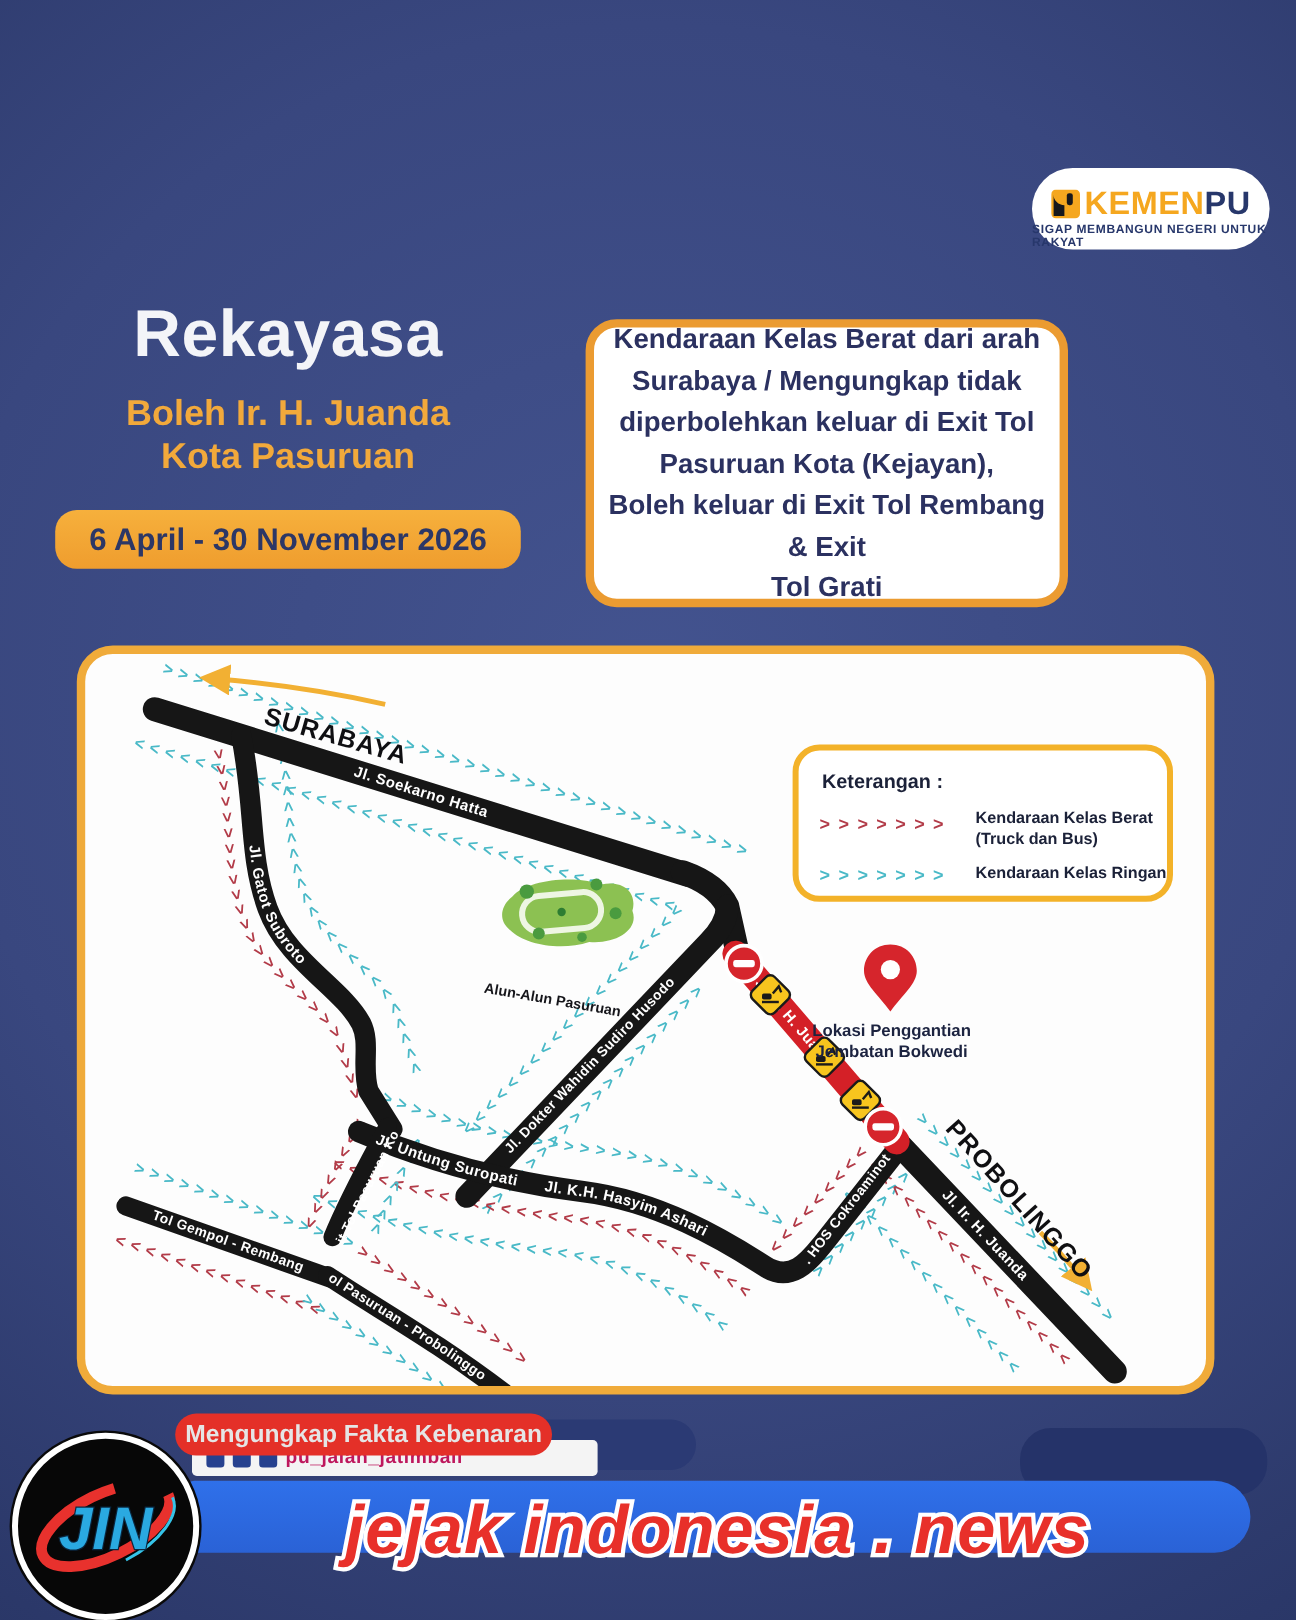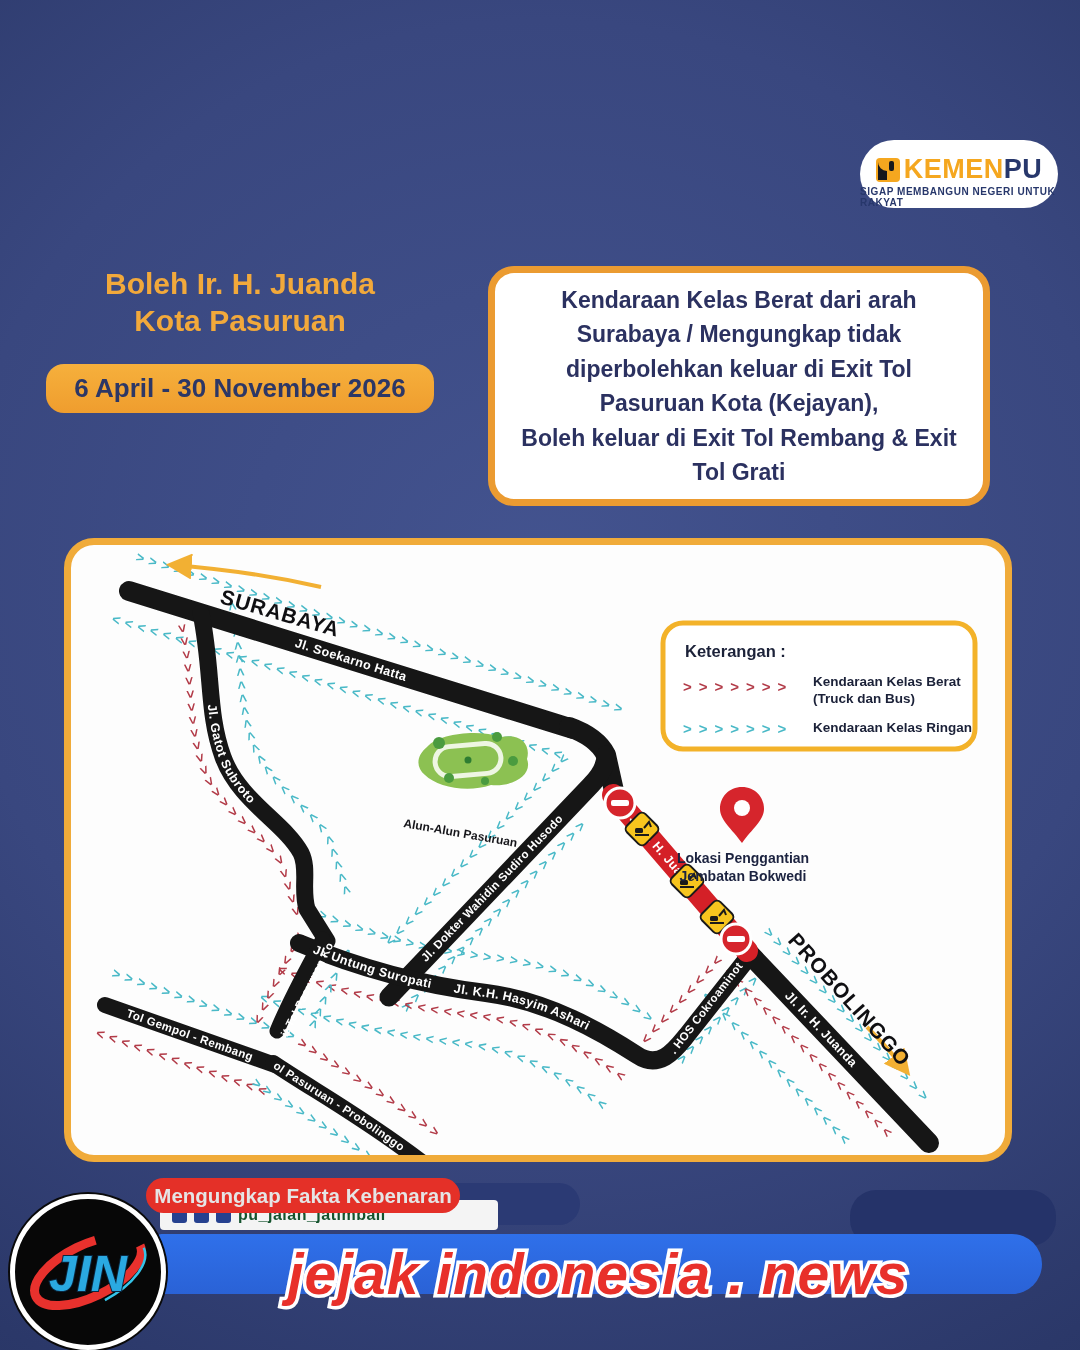--- a/index.html
+++ b/index.html
@@ -13,21 +13,21 @@
   .kemenpu .kemen{font-weight:800;font-size:27px;color:#f5a71f;letter-spacing:.5px;}
   .kemenpu .pu{font-weight:800;font-size:27px;color:#27376b;letter-spacing:.5px;}
   .kemenpu .tag{font-weight:700;font-size:10px;color:#27376b;letter-spacing:.55px;}
   
   .titleblock{position:absolute;left:28px;top:248px;width:424px;text-align:center;}
   .titleblock .big{font-weight:800;font-size:55px;line-height:1.1;color:#f3f4f8;letter-spacing:.5px;}
   .titleblock .sub{margin-top:18px;font-weight:800;font-size:30px;line-height:1.22;color:#f2a93b;}
   .datepill{display:inline-block;margin-top:25px;padding:9px 28px;border-radius:18px;
     background:linear-gradient(#f6b03c,#ef9d2e);color:#2c3766;font-weight:800;font-size:26px;}
   
-  .notice{position:absolute;left:488px;top:266px;width:502px;height:240px;background:#ffffff;
+  .notice{position:absolute;left:488px;top:266px;width:402px;height:240px;background:#ffffff;
     border:7px solid #eb9b31;border-radius:26px;box-sizing:border-box;display:flex;align-items:center;justify-content:center;}
   .notice .txt{font-weight:600;font-size:23px;line-height:1.5;color:#2b3160;text-align:center;width:94%;}
   .notice .txt span{display:block;}
   
   .mappanel{position:absolute;left:64px;top:538px;width:948px;height:624px;background:#fdfdfd;
     border:7px solid #f0ab3a;border-radius:30px;box-sizing:border-box;overflow:hidden;}
   .mappanel svg{position:absolute;left:0;top:0;}
   .chv{font-family:"Liberation Sans",sans-serif;font-weight:700;font-size:14px;letter-spacing:5px;}
   .rl{font-family:"Liberation Sans",sans-serif;font-weight:700;font-size:12.5px;fill:#ffffff;letter-spacing:.4px;}
   .city{font-family:"Liberation Sans",sans-serif;font-weight:800;font-size:21px;fill:#0f0f12;letter-spacing:1px;}
@@ -35,21 +35,21 @@
   .lgd-l{font-family:"Liberation Sans",sans-serif;font-weight:800;font-size:13.5px;fill:#1b2138;}
   .lgd-c{font-family:"Liberation Sans",sans-serif;font-weight:700;font-size:15px;letter-spacing:7px;}
   .pinlbl{font-family:"Liberation Sans",sans-serif;font-weight:800;font-size:14px;fill:#1c2340;}
   .parklbl{font-family:"Liberation Sans",sans-serif;font-weight:700;font-size:12px;fill:#15151a;}
   
   .shape-a{position:absolute;left:434px;top:1183px;width:146px;height:42px;border-radius:21px;background:#2b3a74;}
   .shape-b{position:absolute;left:850px;top:1190px;width:206px;height:56px;border-radius:26px;background:#253369;}
   .socialstrip{position:absolute;left:160px;top:1200px;width:338px;height:30px;background:#f4f4f4;border-radius:4px;
     display:flex;align-items:center;gap:7px;padding-left:12px;box-sizing:border-box;}
   .socialstrip .ic{width:15px;height:15px;border-radius:3px;background:#26418f;}
-  .socialstrip .handle{font-weight:800;font-size:16px;color:#14532d;letter-spacing:.5px;}
+  .socialstrip .handle{font-weight:800;font-size:16px;color:#be185d;letter-spacing:.5px;}
   .tagpill{position:absolute;left:146px;top:1178px;width:314px;height:35px;border-radius:18px;background:#e43028;
     display:flex;align-items:center;justify-content:center;font-weight:800;font-size:20.5px;color:#e5e5e5;}
   .banner{position:absolute;left:154px;top:1234px;width:888px;height:60px;border-radius:12px 46px 46px 12px;
     background:linear-gradient(#2f70ea,#2a62d6);}
   .jin{position:absolute;left:10px;top:1194px;width:156px;height:156px;border-radius:50%;background:#070707;
     border:5px solid #ffffff;box-sizing:border-box;box-shadow:0 0 0 2px #0a0a0a;}
 </style>
 </head>
 <body>
 
@@ -62,20 +62,21 @@
         <path d="M2,4 a9,9 0 0 0 9,9 v9 h-9 z" fill="#17181c"></path>
         <rect x="13" y="3" width="5" height="10" rx="2" fill="#17181c"></rect>
       </svg>
       <span><span class="kemen">KEMEN</span><span class="pu">PU</span></span>
     </div>
     <div class="tag">SIGAP MEMBANGUN NEGERI UNTUK RAKYAT</div>
   </div>
 
   <div class="titleblock">
     <div class="big">
+      <div>Rekayasa</div>
     </div>
     <div class="sub">
       <div>Boleh Ir. H. Juanda</div>
       <div>Kota Pasuruan</div>
     </div>
     <div class="datepill">6 April - 30 November 2026</div>
   </div>
 
   <div class="notice">
     <div class="txt">

